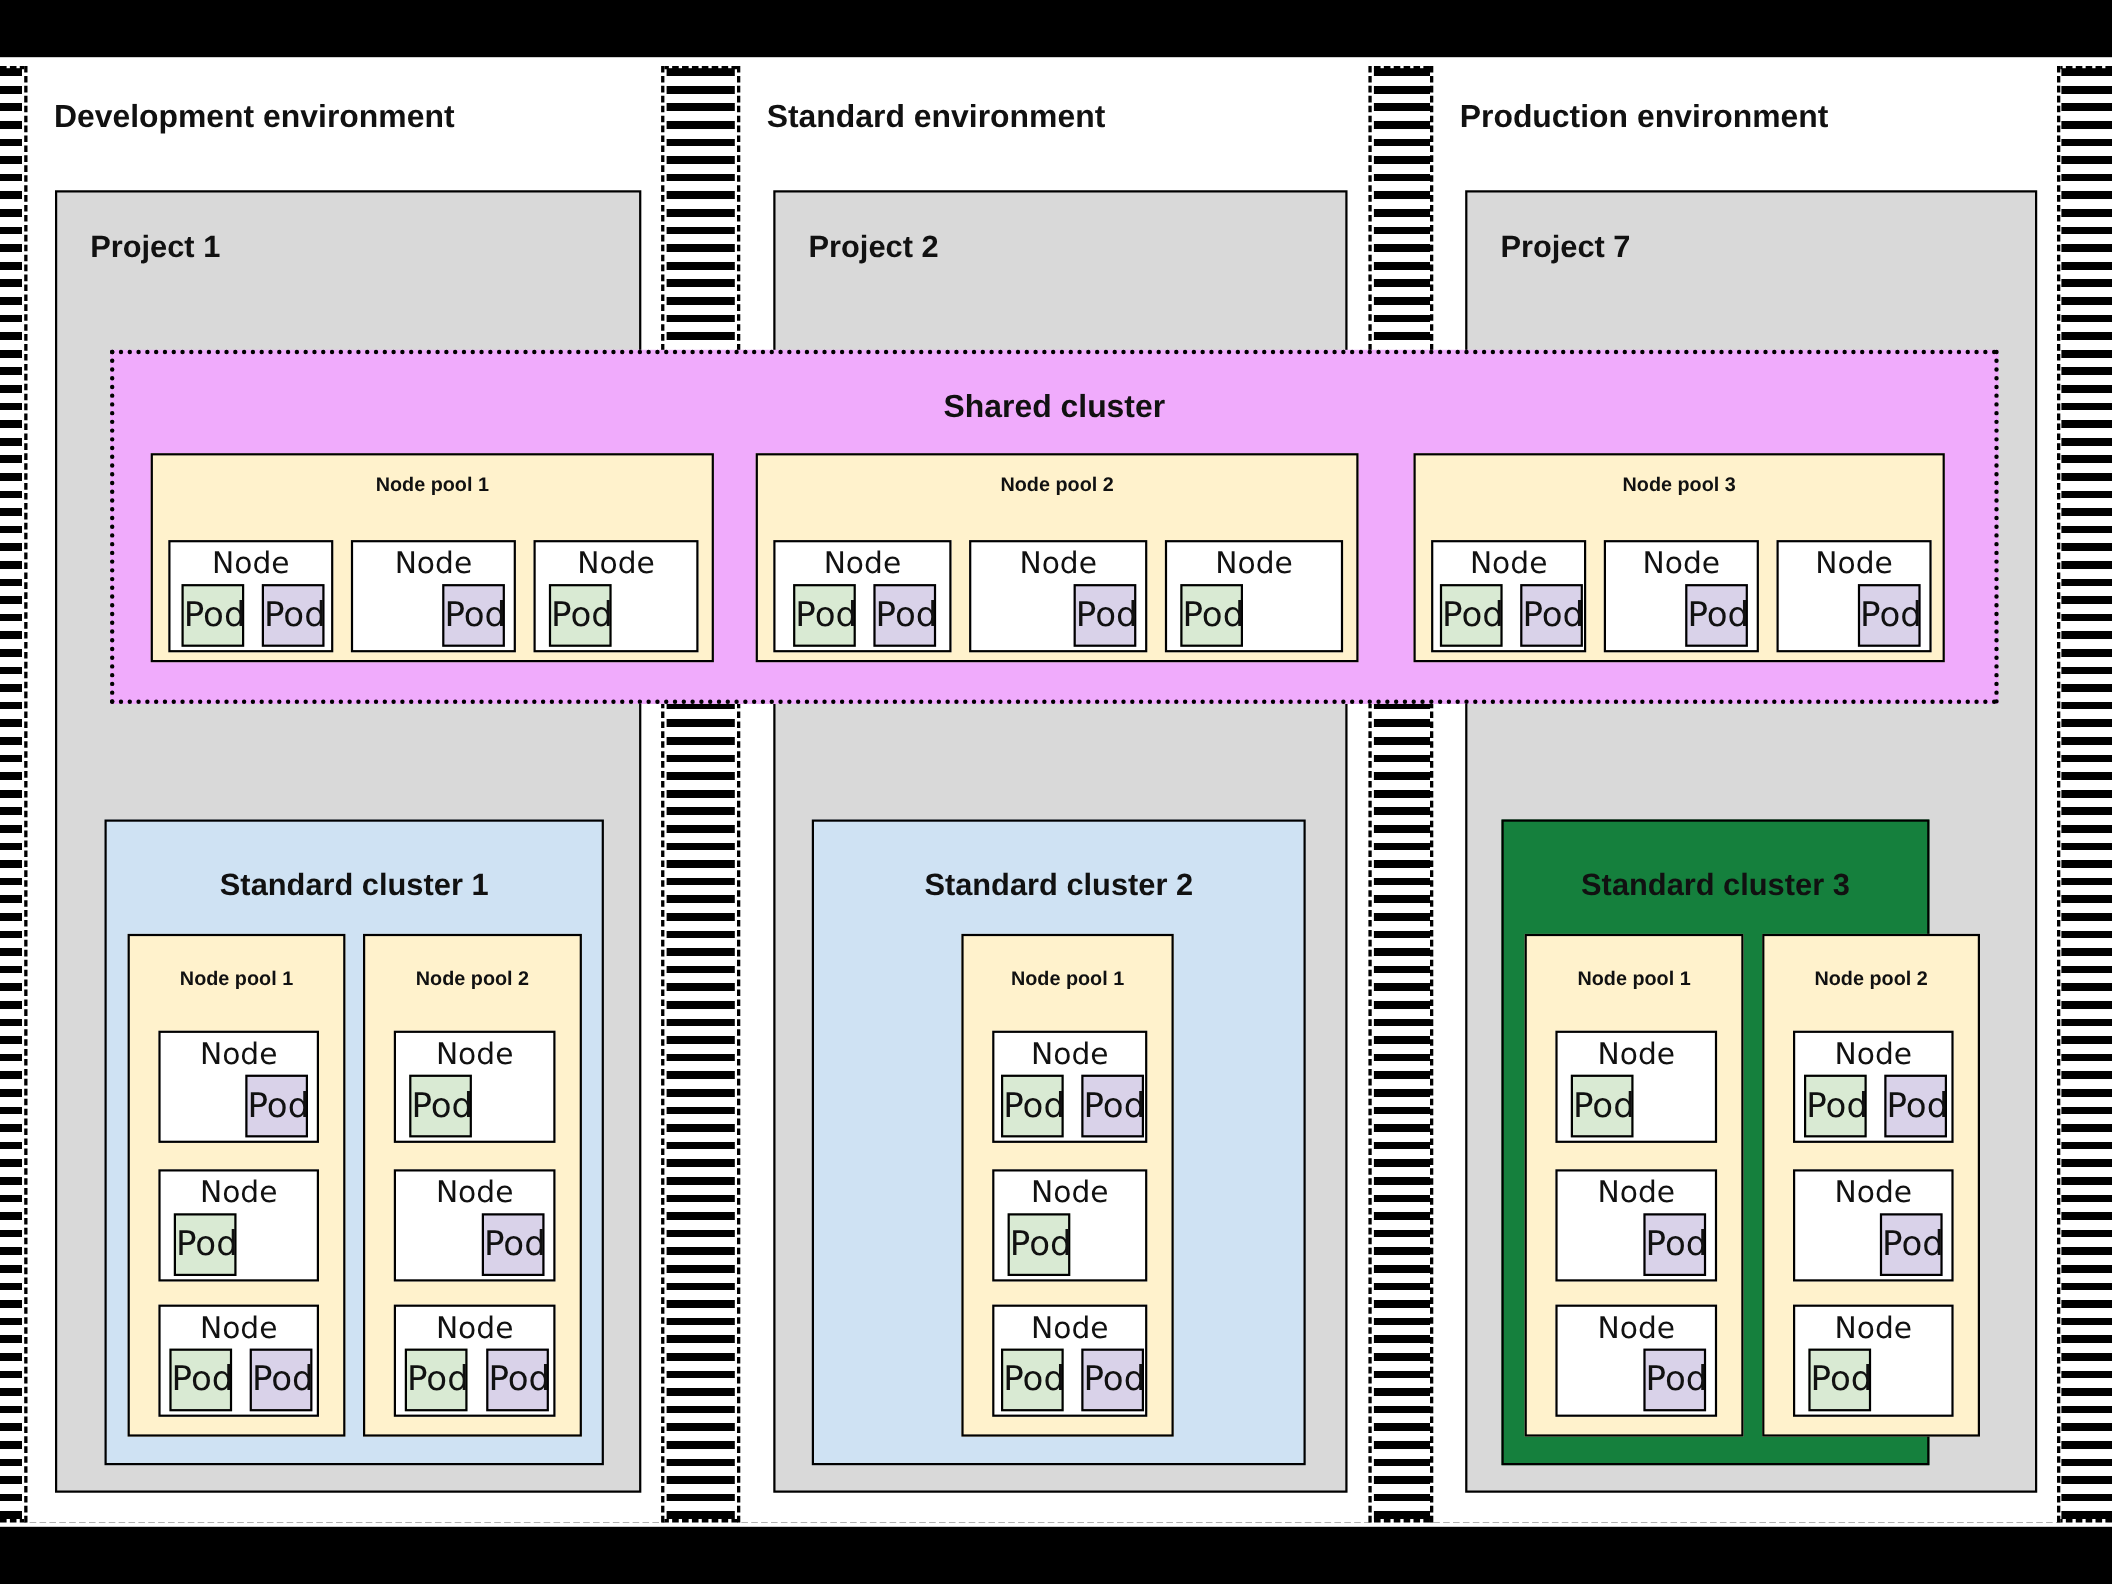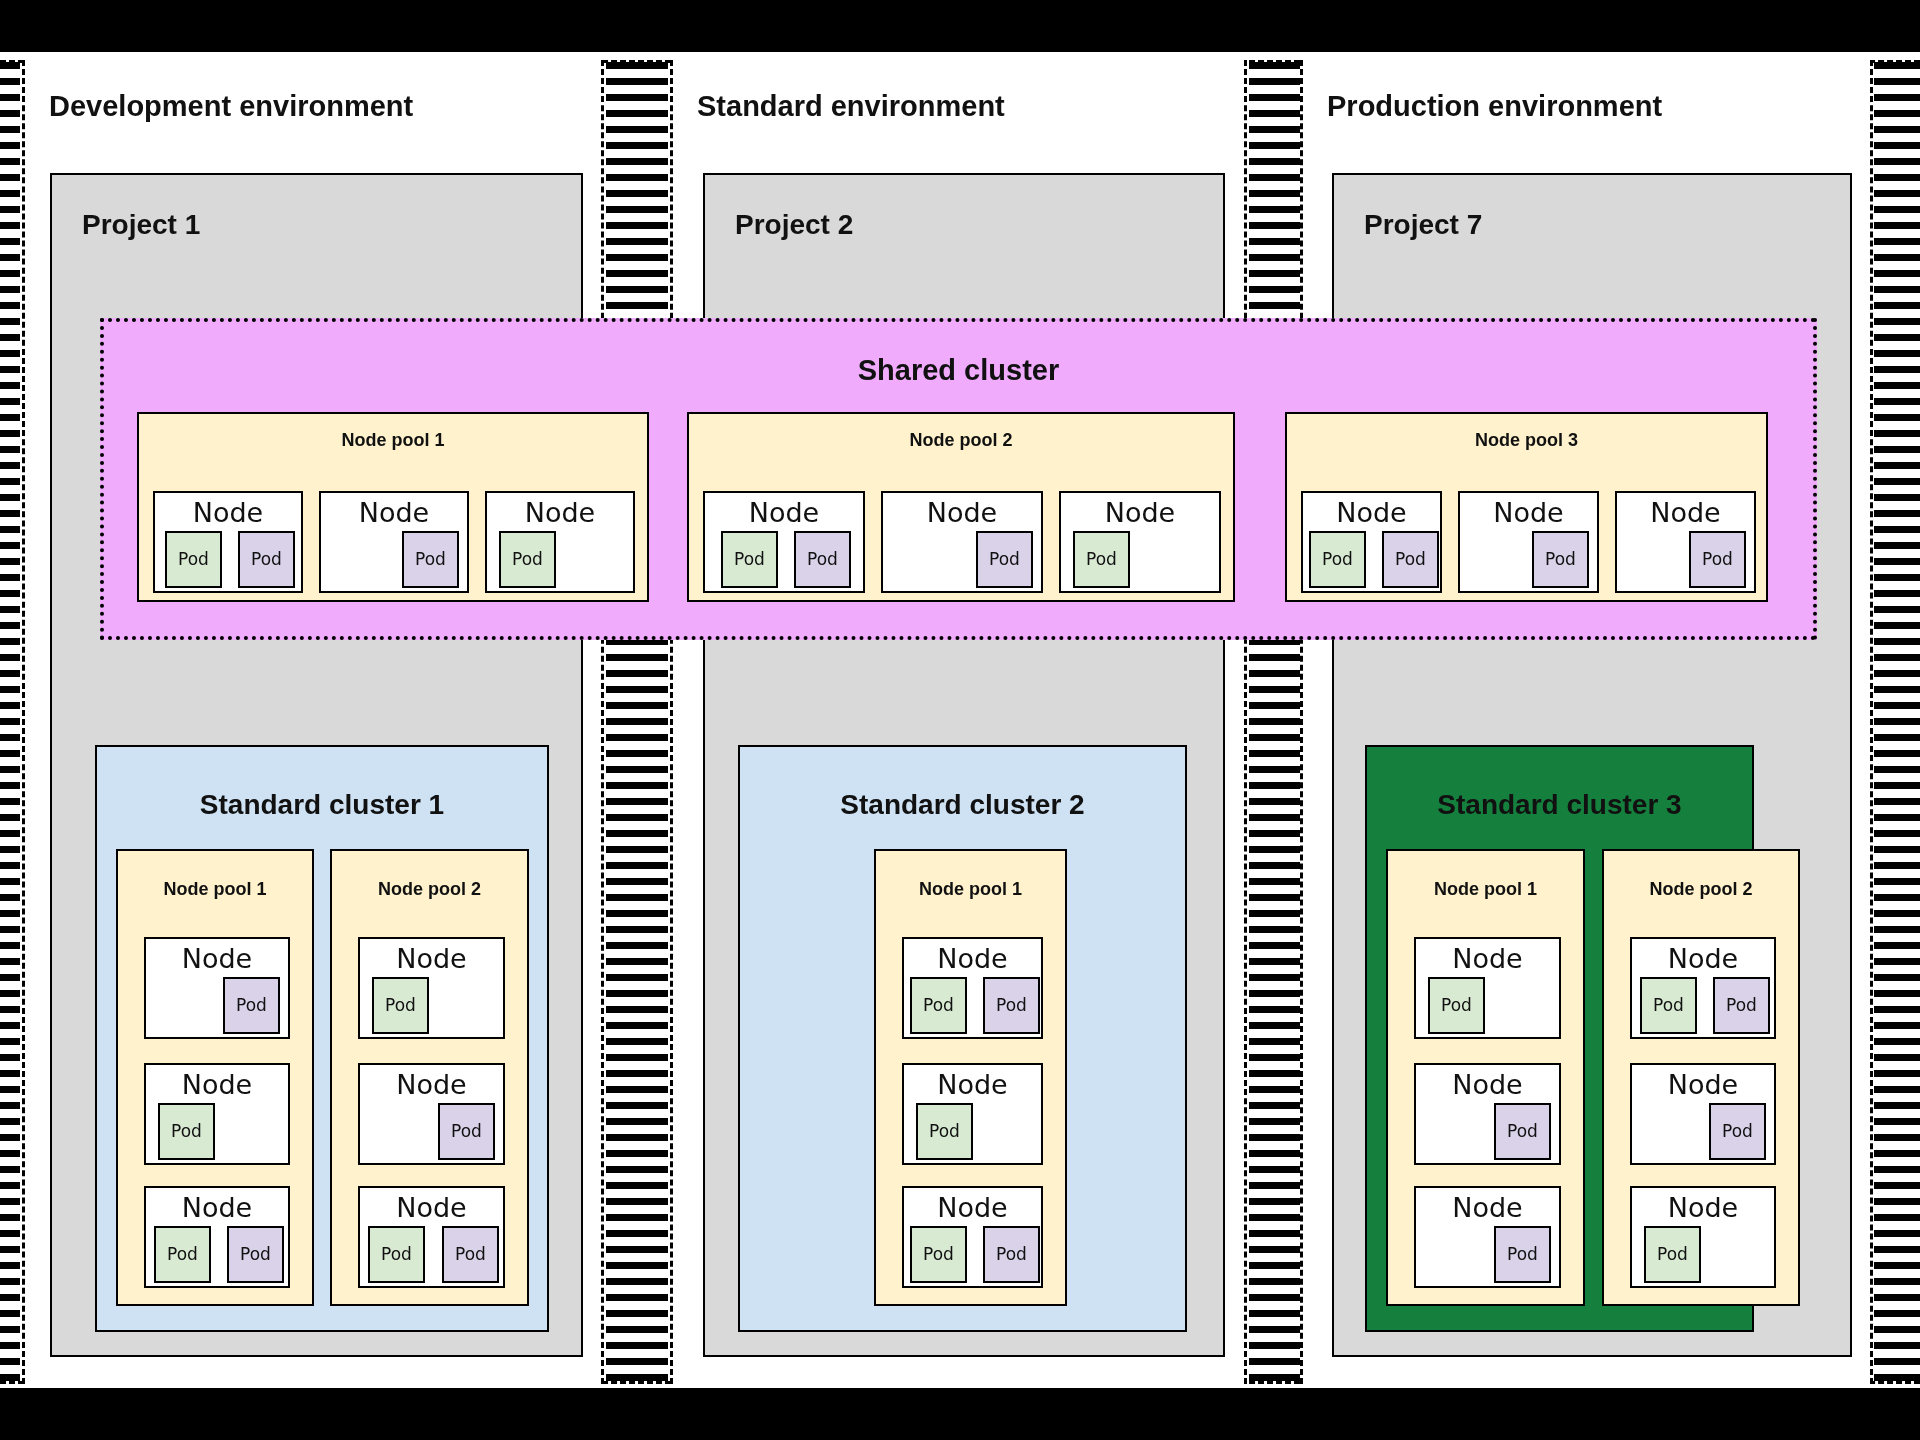--- a/index.html
+++ b/index.html
@@ -17,21 +17,21 @@
   .cluster{position:absolute;top:745px;height:587px;border:2px solid #000;z-index:4;box-sizing:border-box;}
   .cluster-title{position:absolute;left:0;right:0;top:42px;text-align:center;font-size:28px;font-weight:bold;color:#111;}
   .pool{position:absolute;border:2px solid #000;box-sizing:border-box;}
   .pool-title{position:absolute;left:0;right:0;text-align:center;font-size:18px;font-weight:bold;color:#111;}
   .pool-title.std{top:28px;}
   .pool-title.shr{top:16px;}
   .node{position:absolute;background:#fff;border:2px solid #000;box-sizing:border-box;height:102px;}
   .nlabel{position:absolute;left:0;right:0;top:4px;text-align:center;
           font-family:"DejaVu Sans",sans-serif;font-size:27px;color:#111;}
   .pod{position:absolute;top:38px;width:57px;height:57px;border:2px solid #000;box-sizing:border-box;
-       text-align:center;font-family:"DejaVu Sans",sans-serif;font-size:17px;line-height:52px;color:#111;}
+       text-align:center;font-family:"DejaVu Sans",sans-serif;font-size:31px;line-height:52px;color:#111;}
   .shared{position:absolute;left:100px;top:318px;width:1717px;height:322px;
           border:4px dotted #000;z-index:5;box-sizing:border-box;}
   .shared-title{position:absolute;left:0;right:0;top:32px;text-align:center;font-size:29px;font-weight:bold;color:#111;}
 </style>
 </head>
 <body>
 
 <div class="stage">
   <div class="canvas"></div>
 

